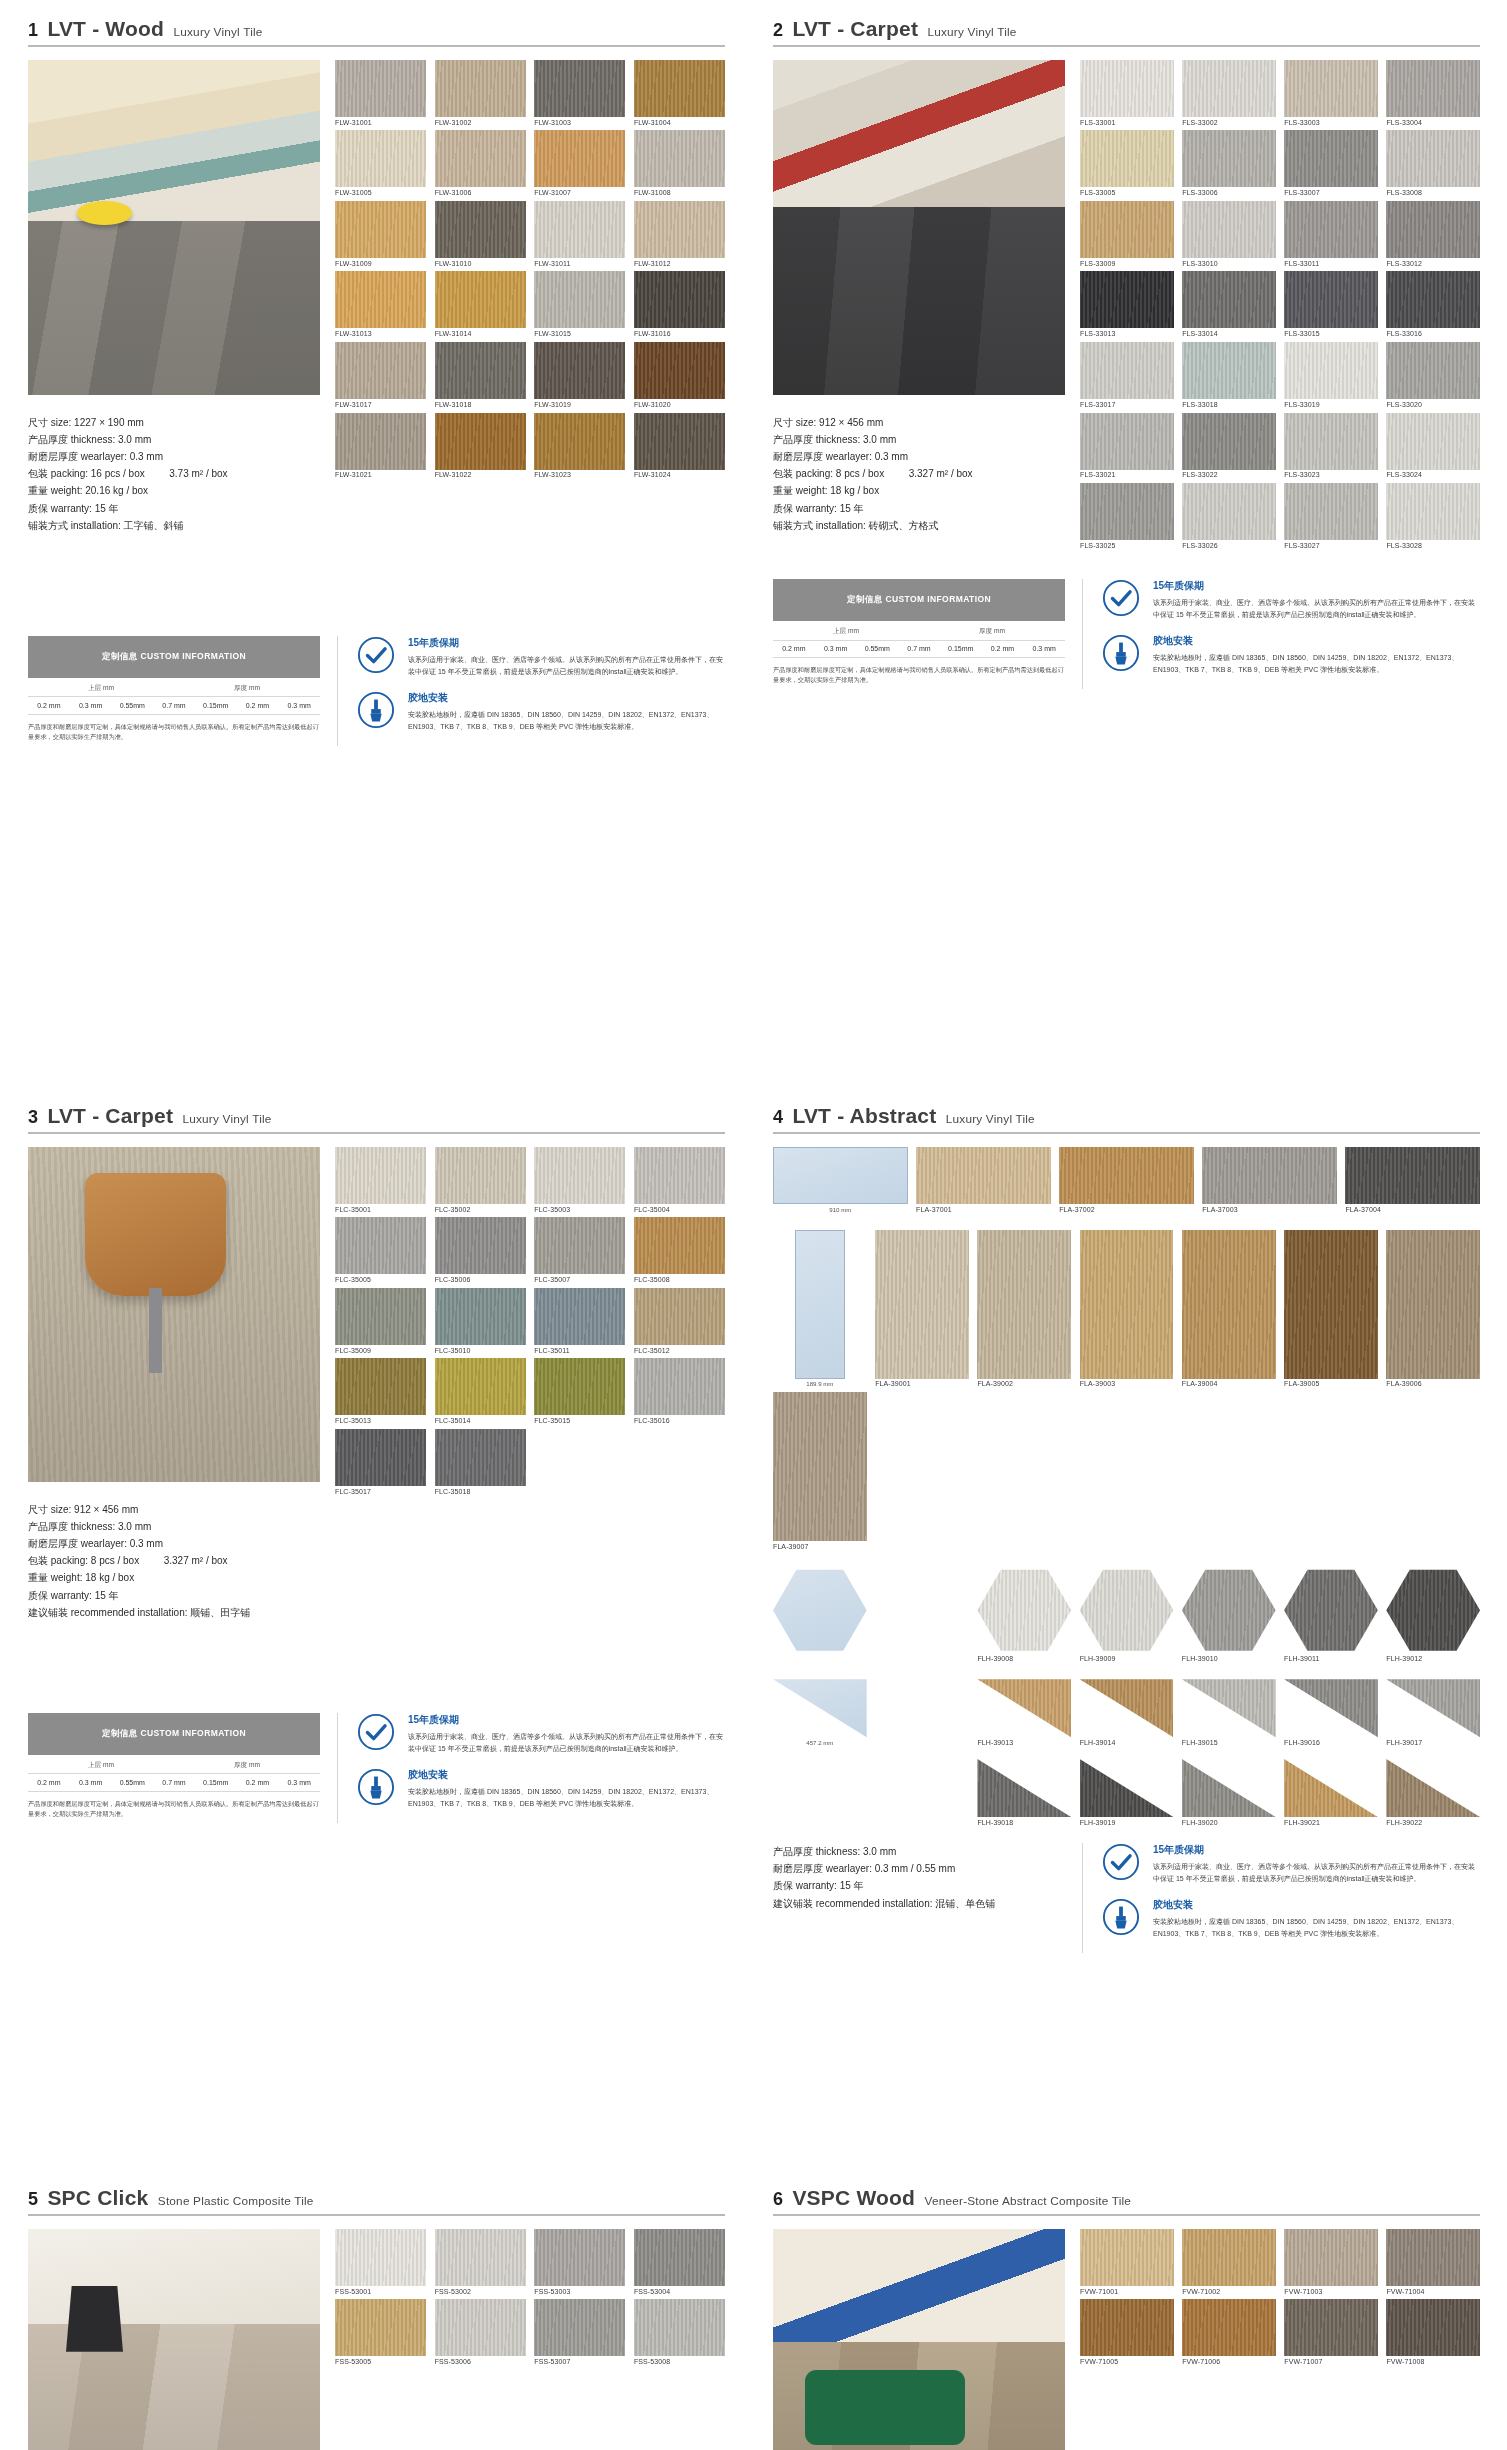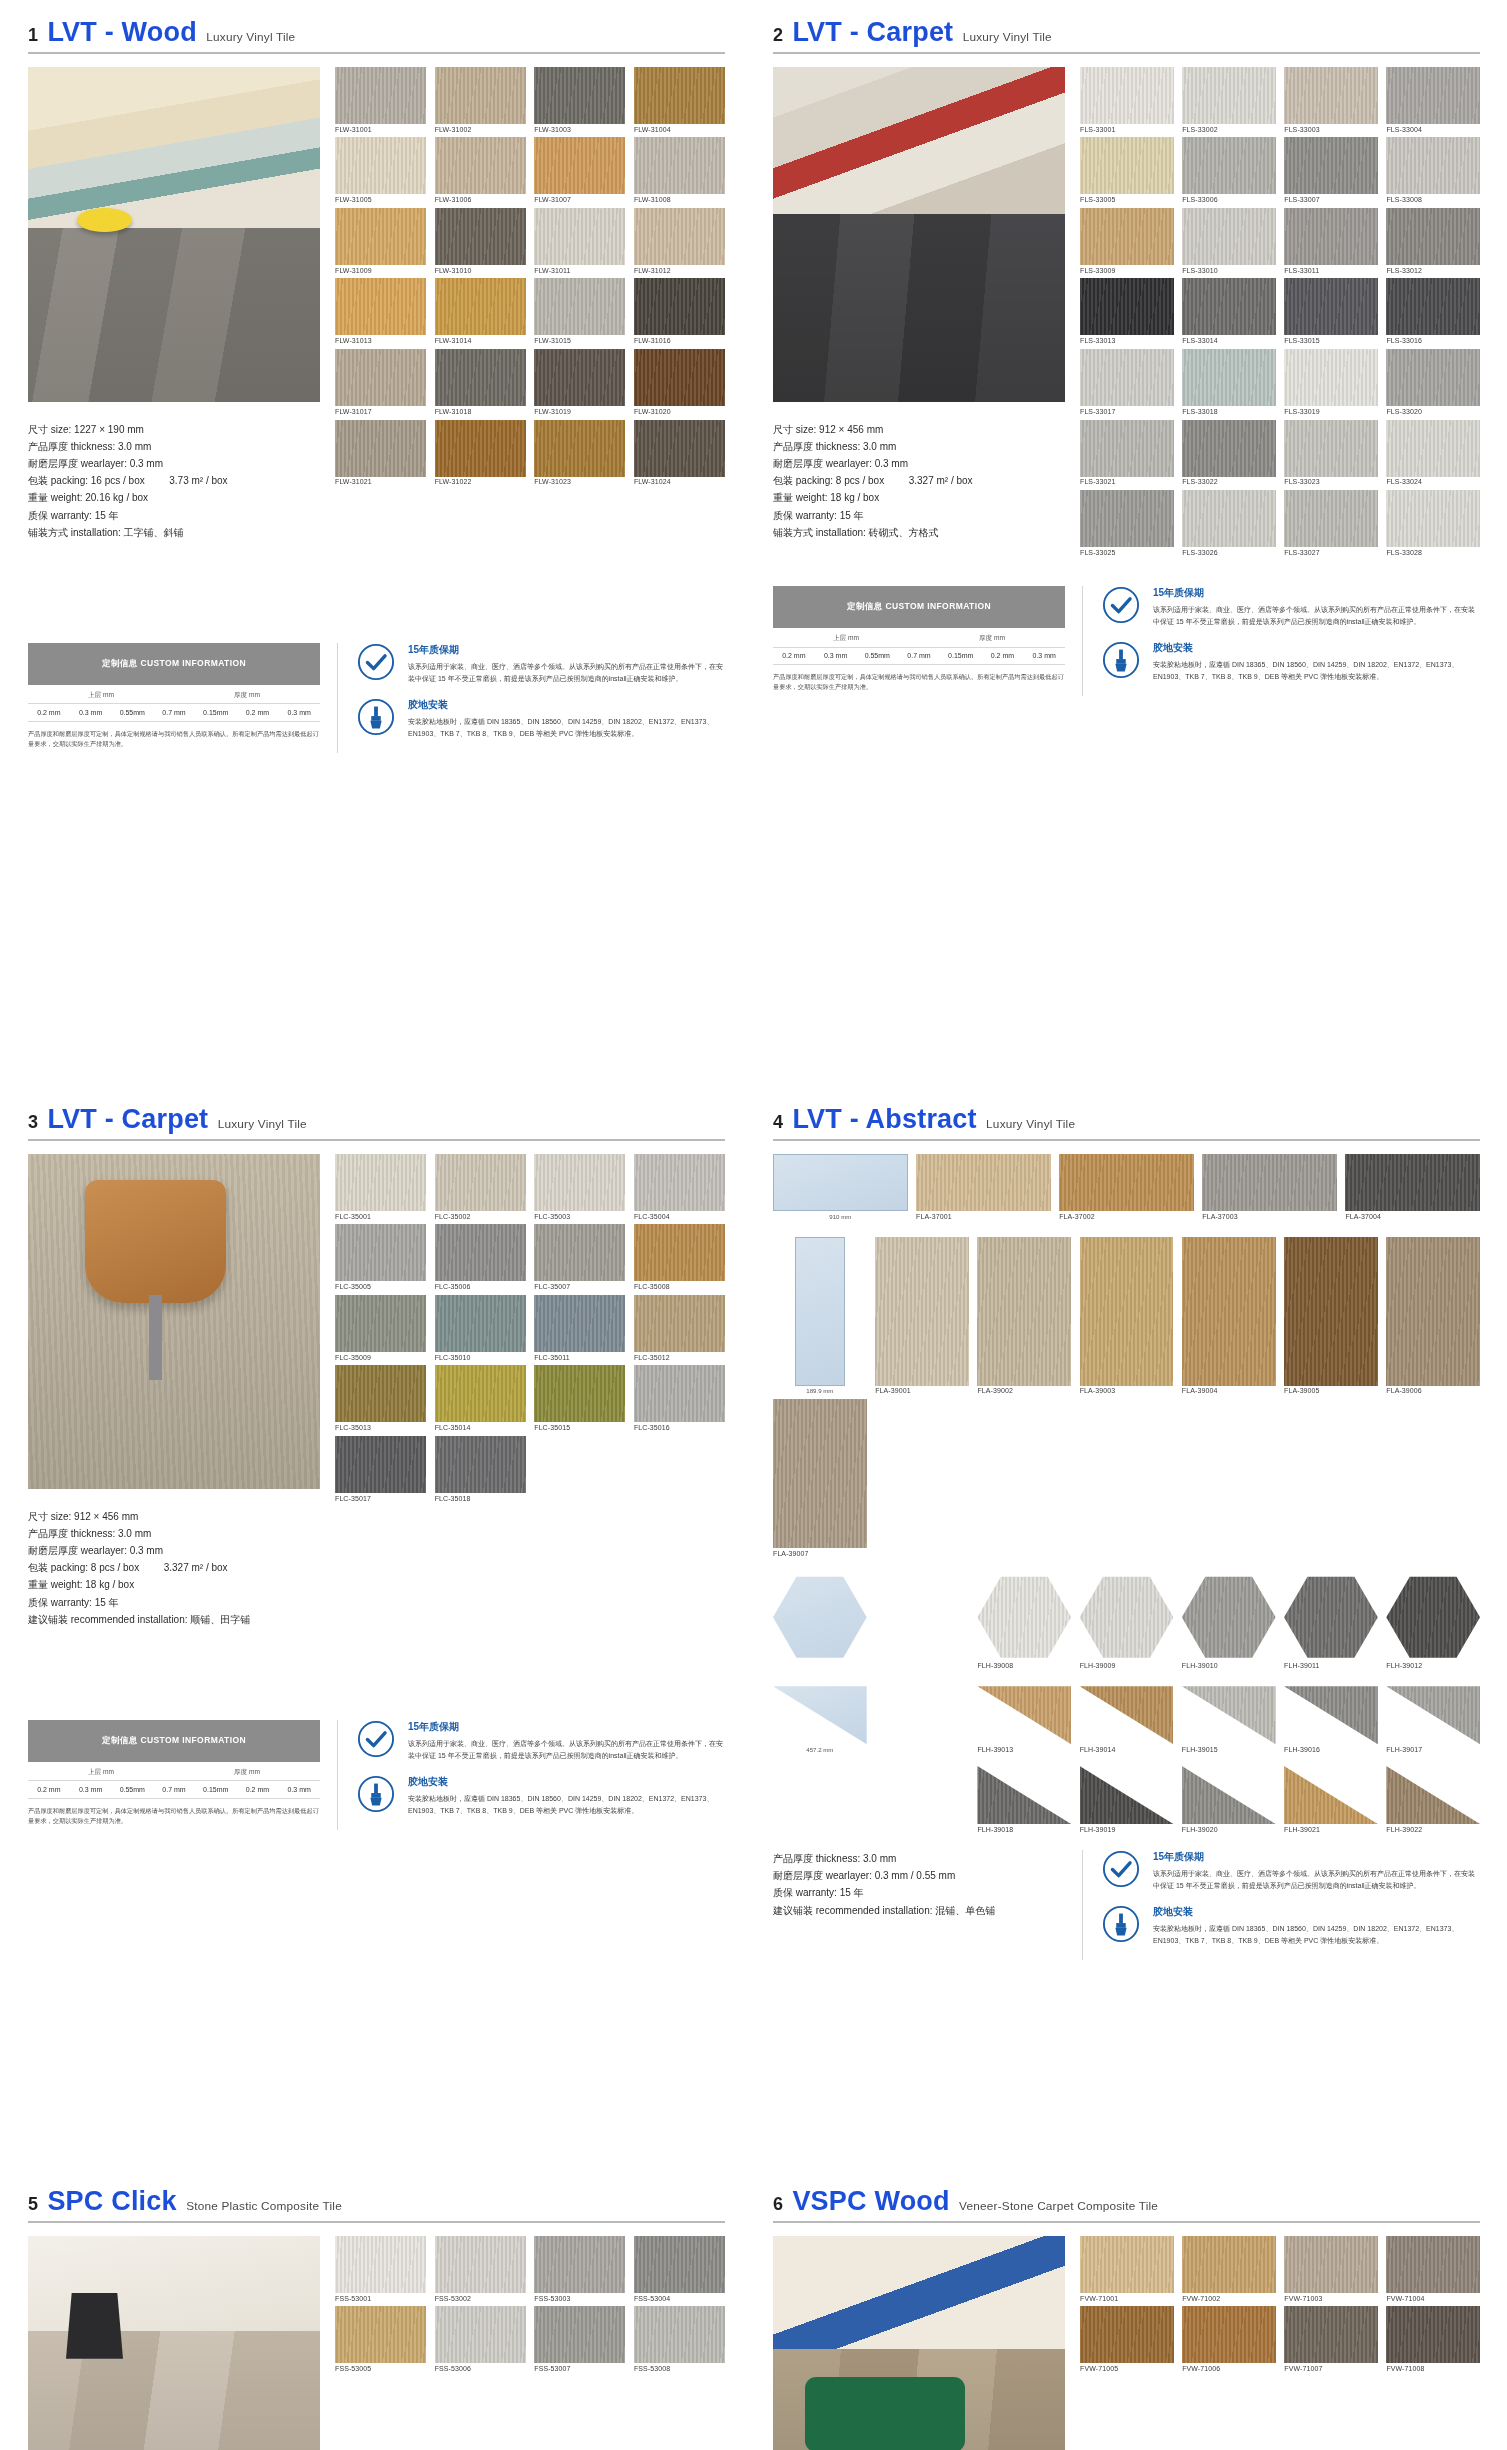--- a/index.html
+++ b/index.html
@@ -10,21 +10,21 @@
     color:#231f20;
     overflow:hidden;
     position:relative;
   }
   .page { position:relative; width:1508px; height:2450px; padding:0; }
 
   
   .section { position:absolute; }
   .sec-head { display:flex; align-items:baseline; gap:9.4px; padding-bottom:3.8px; }
   .sec-num { font-size:18px; font-weight:bold; color:#231f20; }
-  .sec-title { font-size:27px; font-weight:bold; letter-spacing:0.2px; color:#1d4ed8; }
+  .sec-title { font-size:21px; font-weight:bold; letter-spacing:0.2px; color:#404040; }
   .sec-sub { font-size:11.8px; color:#4a4a4a; font-weight:normal; letter-spacing:0.2px; }
   .sec-rule { height:1.9px; background:#b9b9b9; width:100%; margin-bottom:13px; }
 
   .sec-body { display:flex; gap:15px; }
 
   .photo-col { width:292px; flex:0 0 292px; }
   .photo {
     width:292px; height:335px; position:relative; overflow:hidden;
     background:#cfcbc6;
   }
@@ -852,21 +852,21 @@
             </div>
           </div>
       </div>
     </div>
   </div>
 
   <div class="section" style="left:773px; top:2186px; width:707px;">
     <div class="sec-head">
       <span class="sec-num">6</span>
       <span class="sec-title">VSPC Wood</span>
-      <span class="sec-sub">Veneer-Stone Carpet Composite Tile</span>
+      <span class="sec-sub">Veneer-Stone Abstract Composite Tile</span>
     </div>
     <div class="sec-rule"></div>
     <div class="sec-body">
       <div class="photo-col">
         <div class="photo w6" style="height:226px;"></div>
       </div>
       <div class="grid-col">
         <div class="swgrid c4" id="grid-s6">
             <div class="sw">
               <div class="chip " style="background: repeating-linear-gradient(91deg, rgba(255, 255, 255, 0.1) 0px, rgba(255, 255, 255, 0.1) 1.9px, rgba(0, 0, 0, 0.07) 1.9px, rgba(0, 0, 0, 0.07) 3.8px) rgb(215, 188, 141);"></div>

